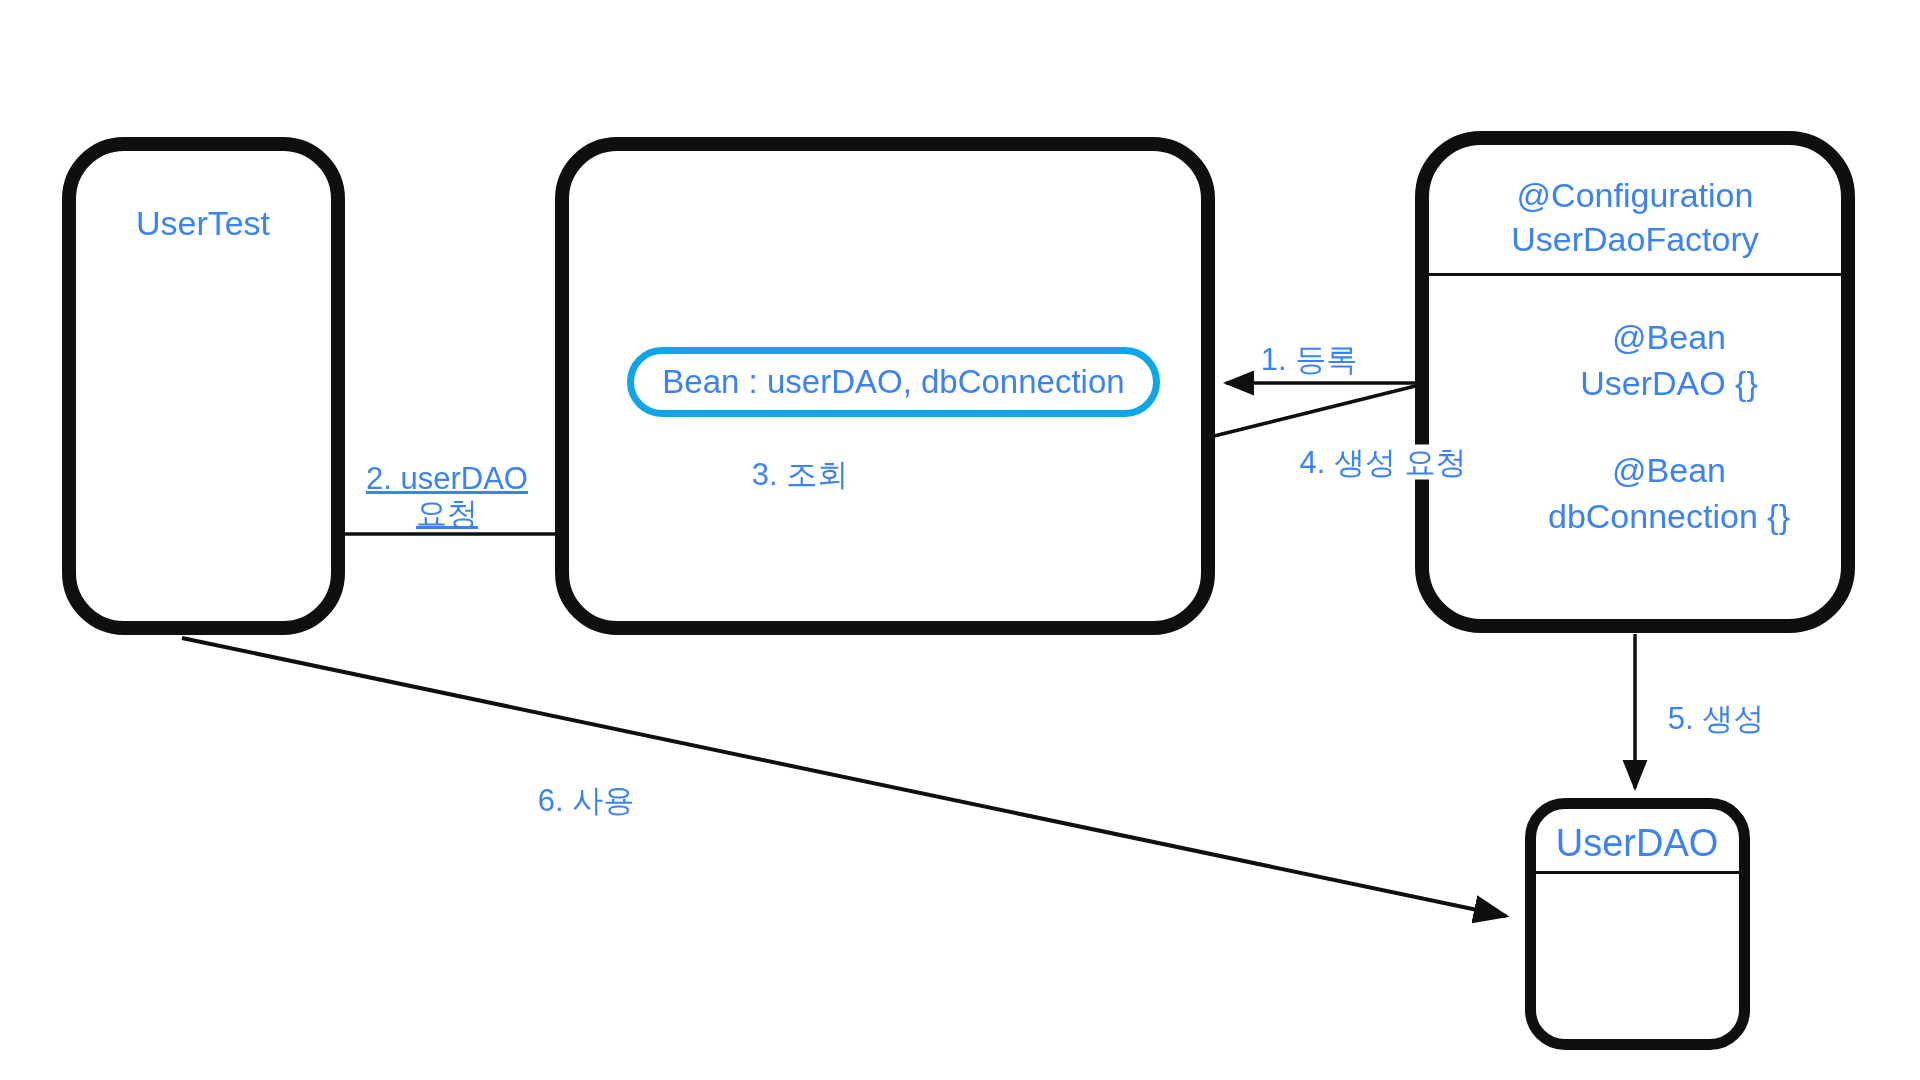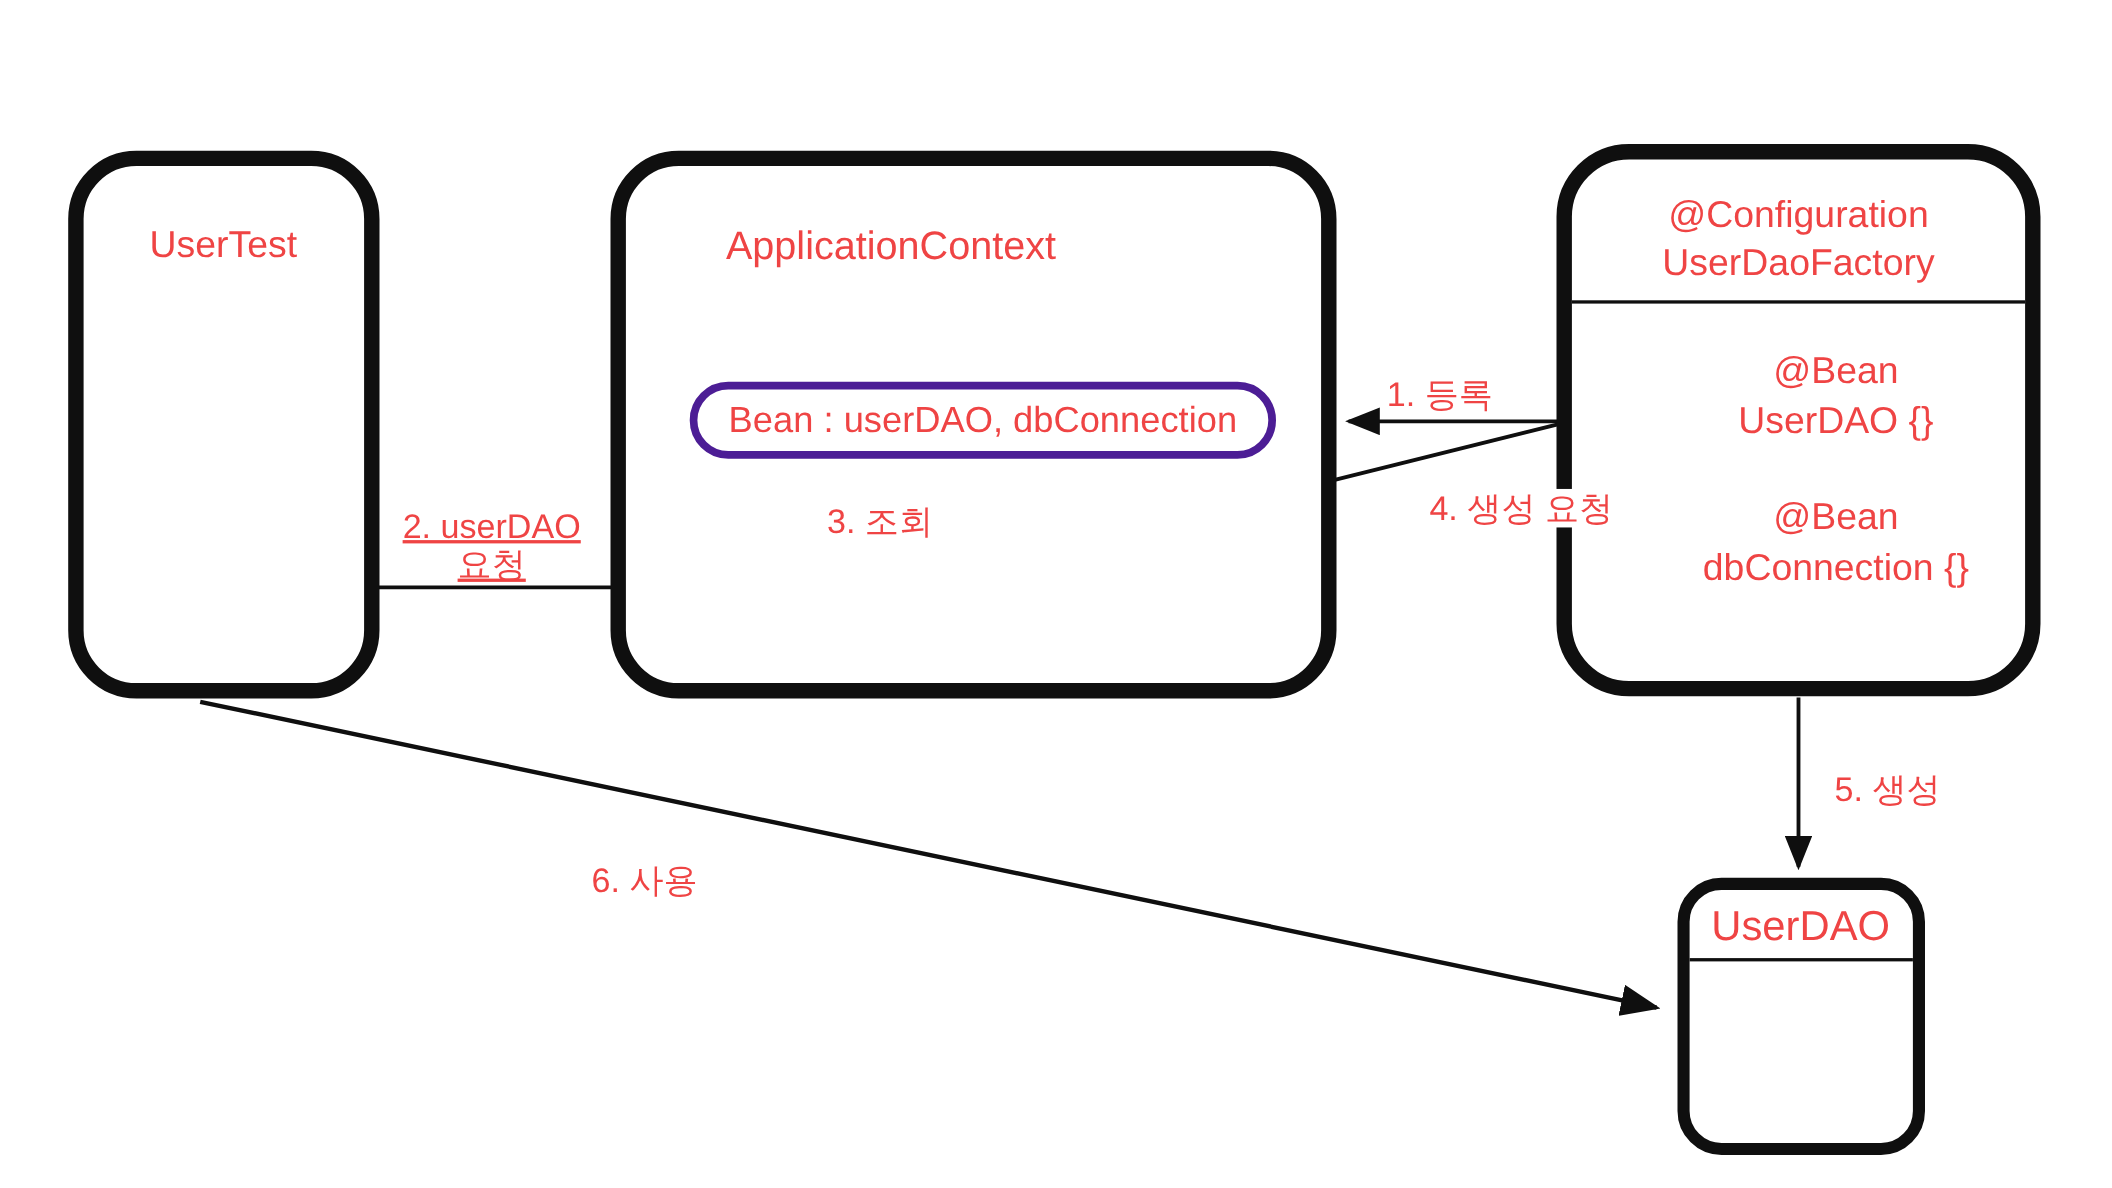--- a/index.html
+++ b/index.html
@@ -2,21 +2,21 @@
 <html><head>
 <meta charset="utf-8">
 <style>
   html, body { margin: 0; padding: 0; background: #ffffff; }
   .canvas {
     position: relative;
     width: 1920px;
     height: 1080px;
     background: #ffffff;
     font-family: "Liberation Sans", "DejaVu Sans", sans-serif;
-    color: #ef4444;
+    color: #3b82f6;
     overflow: hidden;
   }
   .wires { position: absolute; left: 0; top: 0; width: 1920px; height: 1080px; }
   .box { position: absolute; box-sizing: border-box; border: 14px solid #0f0f0f; background: #ffffff; }
   .box-usertest   { left: 62px;   top: 137px; width: 283px; height: 498px; border-radius: 62px; }
   .box-appctx     { left: 555px;  top: 137px; width: 660px; height: 498px; border-radius: 62px; }
   .box-factory    { left: 1415px; top: 131px; width: 440px; height: 502px; border-radius: 66px; }
   .box-userdao    { left: 1525px; top: 798px; width: 225px; height: 252px; border-radius: 40px; border-width: 11px; }
 
   .node-title { position: absolute; white-space: nowrap; transform: translate(-50%, -50%); font-size: 34px; }
@@ -30,21 +30,21 @@
   .factory-divider { position: absolute; left: 1429px; top: 273px; width: 412px; height: 3px; background: #0f0f0f; }
   .factory-body {
     position: absolute; left: 1415px; top: 314px; width: 508px;
     text-align: center; font-size: 34px; line-height: 46px;
   }
   .factory-body .group-gap { height: 41px; }
 
   .bean-pill {
     position: absolute; box-sizing: border-box;
     left: 627px; top: 347px; width: 533px; height: 70px;
-    border: 7px solid #4c1d95; border-radius: 35px; background: #ffffff;
+    border: 7px solid #0ea5e9; border-radius: 35px; background: #ffffff;
     display: flex; align-items: center; justify-content: center;
     font-size: 33px; white-space: nowrap;
   }
   .getbean-label {
     position: absolute; left: 735px; top: 534px; transform: translate(-50%, -50%);
     font-size: 44px; white-space: nowrap;
   }
 
   .userdao-title { position: absolute; left: 1637px; top: 843px; transform: translate(-50%, -50%); font-size: 38px; }
   .userdao-divider { position: absolute; left: 1536px; top: 871px; width: 203px; height: 3px; background: #0f0f0f; }
@@ -77,21 +77,20 @@
     <line x1="732" y1="501" x2="732" y2="444" stroke="#0f0f0f" stroke-width="3.5" marker-end="url(#arrow)"></line>
     <line x1="832" y1="531" x2="1516" y2="361" stroke="#0f0f0f" stroke-width="3.5" marker-end="url(#arrow)"></line>
     <line x1="1635" y1="634" x2="1635" y2="788" stroke="#0f0f0f" stroke-width="3.5" marker-end="url(#arrow)"></line>
     <line x1="182" y1="638" x2="1506" y2="916" stroke="#0f0f0f" stroke-width="4" marker-end="url(#arrow)"></line>
   </svg>
 
   <div class="box box-usertest"></div>
   <div class="node-title t-usertest">UserTest</div>
 
   <div class="box box-appctx"></div>
-  <div class="node-title t-appctx">ApplicationContext</div>
   <div class="bean-pill">Bean : userDAO, dbConnection</div>
 
   <div class="box box-factory"></div>
   <div class="factory-title">
     <div>@Configuration</div>
     <div>UserDaoFactory</div>
   </div>
   <div class="factory-divider"></div>
   <div class="factory-body">
     <div>@Bean</div>

